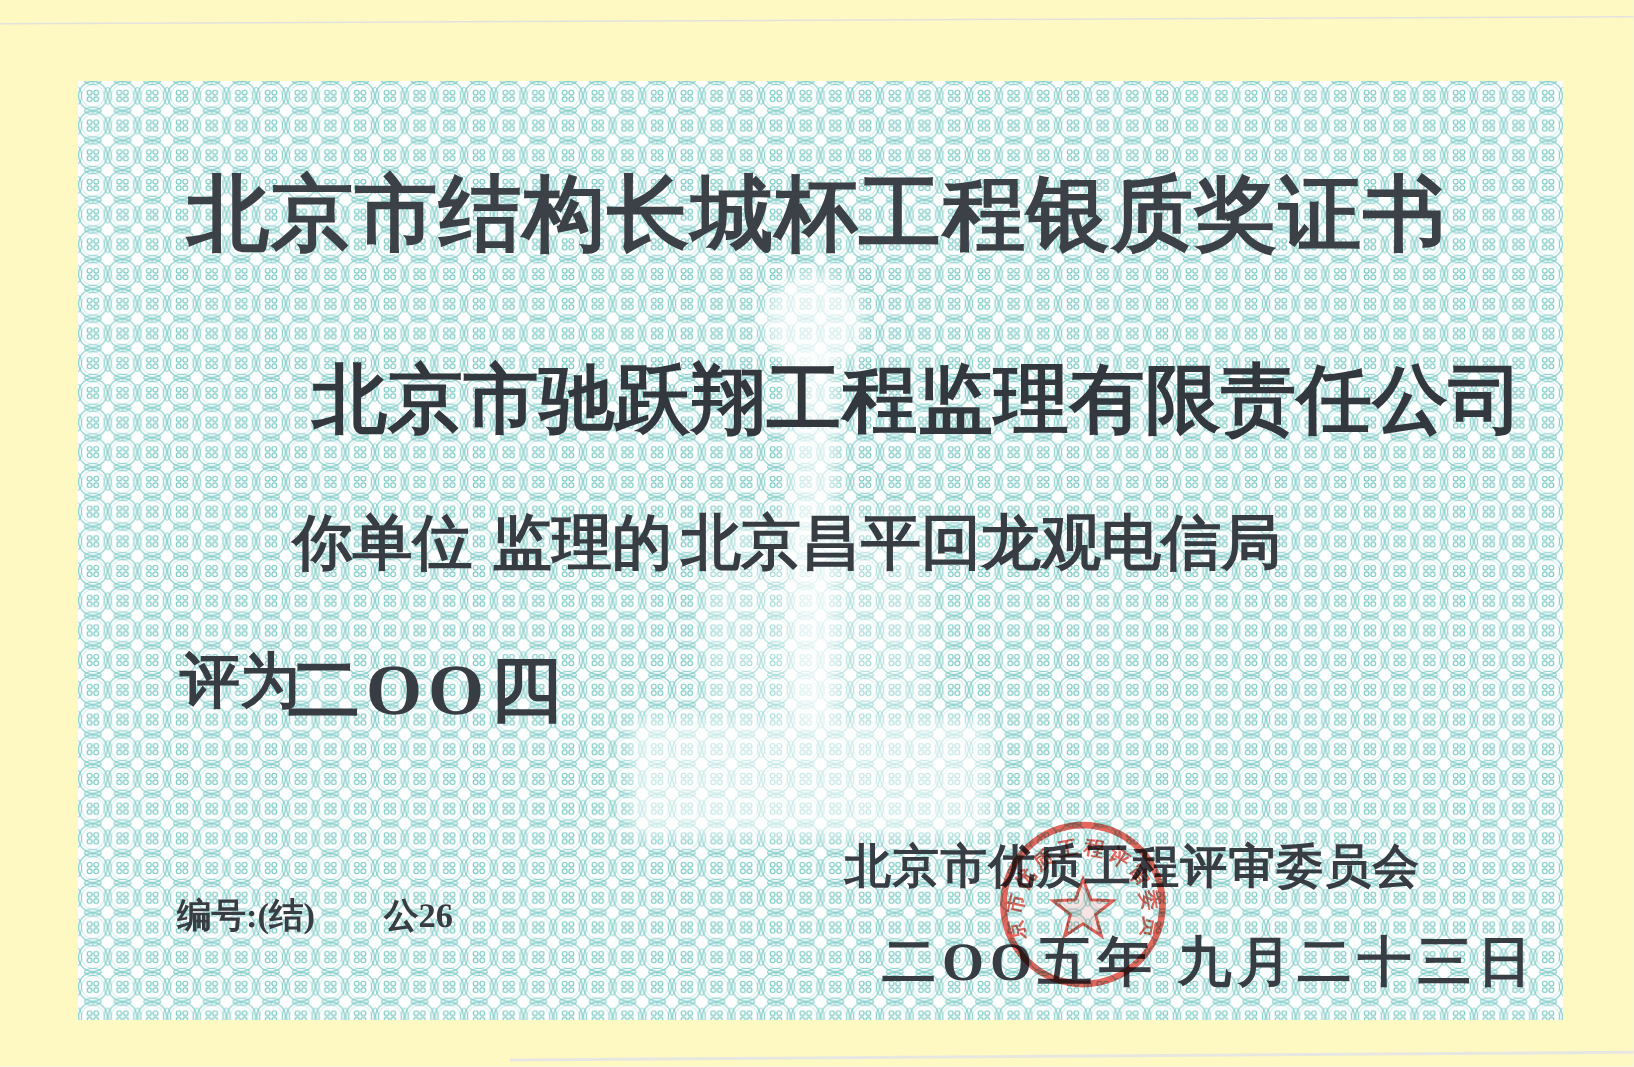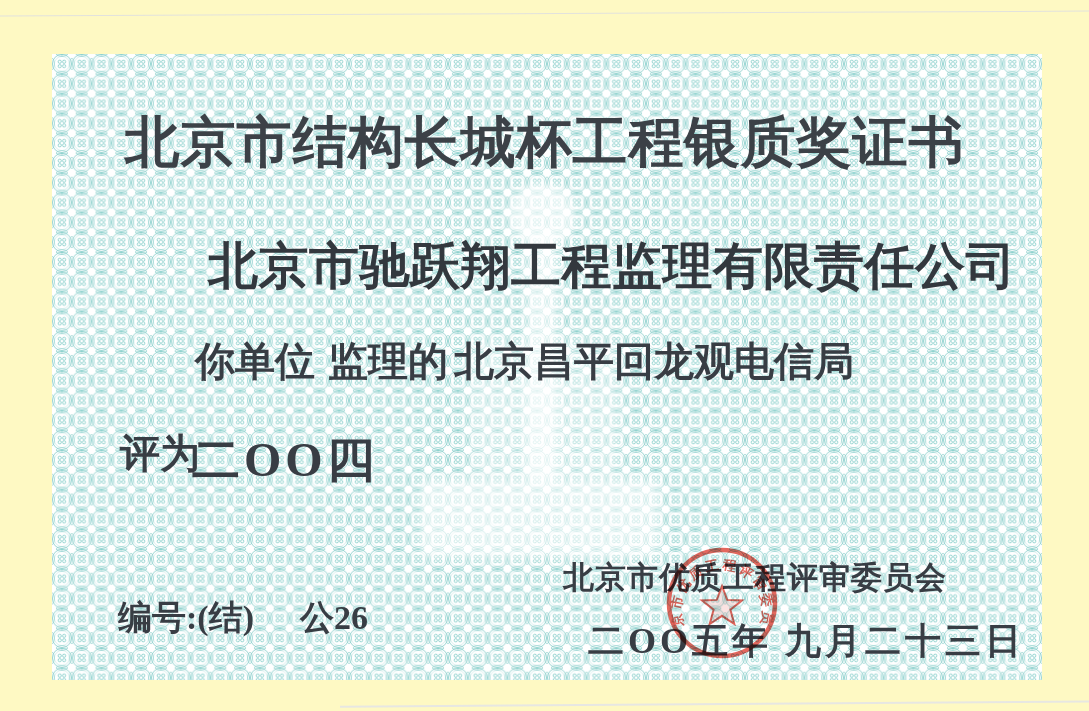--- a/index.html
+++ b/index.html
@@ -17,21 +17,21 @@
     letter-spacing:1px;color:#3c4147;}
   .company{left:208px;top:233px;font-size:50px;font-weight:700;color:#33383e;letter-spacing:.5px;}
   .fill-line{font-size:40px;font-weight:700;}
   .l1-you{left:195px;top:334px;font-family:"Liberation Sans","DejaVu Sans",sans-serif;}
   .l1-role{left:328px;top:334px;}
   .l1-project{left:438px;top:334px;margin-left:16px;}
   .l1-word{left:893px;top:328px;font-family:"Liberation Sans","DejaVu Sans",sans-serif;}
   .l2-rated{left:120px;top:426px;}
   .l2-year{left:192px;top:428px;font-size:48px;letter-spacing:4px;}
   .l2-award{left:330px;top:426px;font-family:"Liberation Sans","DejaVu Sans",sans-serif;}
-  .serial{left:118px;top:595px;font-size:34px;font-weight:700;display:flex;gap:46px;align-items:center;}
+  .serial{left:118px;top:595px;font-size:23px;font-weight:700;display:flex;gap:46px;align-items:center;}
   .issuer{left:563px;top:557px;font-size:31px;font-weight:700;letter-spacing:1px;}
   .date{left:588px;top:617px;font-size:36px;letter-spacing:4px;font-weight:600;}
   .seal{position:absolute;left:660px;top:545px;mix-blend-mode:multiply;opacity:.92;}
 </style>
 </head>
 <body>
 
 <div class="certificate">
 
   <div class="scan-edge-top"></div>

